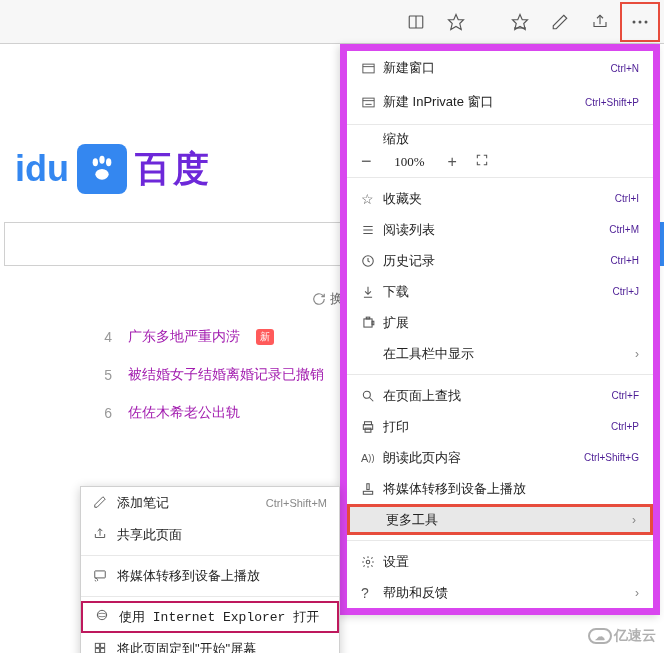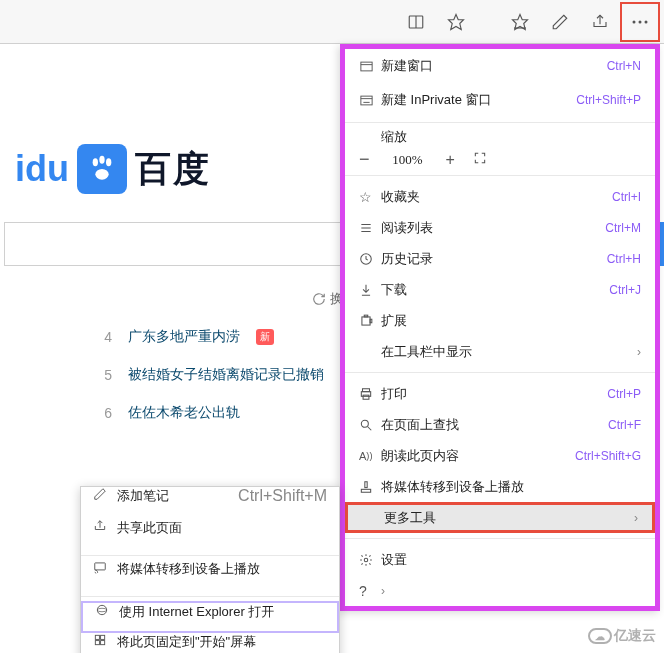--- a/index.html
+++ b/index.html
@@ -58,21 +58,21 @@
       display: flex;
       align-items: center;
       justify-content: center;
       color: #fff;
       font-size: 28px;
       font-weight: bold;
     }
     .baidu-text {
       font-size: 36px;
       font-weight: bold;
-      color: #0f172a;
+      color: #6d28d9;
       letter-spacing: 2px;
       text-align: right;
     }
     
     
     .search-bar {
       margin-top: 28px;
       margin-left: 4px;
       display: flex;
       align-items: stretch;
@@ -126,39 +126,39 @@
       gap: 16px;
       margin-bottom: 20px;
       font-size: 14px;
     }
     .hot-rank {
       color: #999;
       width: 12px;
       text-align: right;
     }
     .hot-text {
-      color: #0c4a6e;
+      color: #a21caf;
     }
     .hot-badge {
       background: #ff5a5a;
       color: #fff;
       font-size: 10px;
       padding: 1px 4px;
       border-radius: 3px;
     }
     
     
     .menu {
       position: absolute;
       top: 44px;
       right: 4px;
       width: 320px;
       background: #fff;
       box-shadow: -2px 2px 8px rgba(0,0,0,0.15);
-      border: 5px solid #d946ef;
+      border: 7px solid #d946ef;
       z-index: 10;
     }
     .menu-item {
       display: flex;
       align-items: center;
       height: 31px;
       padding: 0 14px;
       font-size: 13px;
     }
     .menu-item.tall {
@@ -174,22 +174,22 @@
       display: flex;
       align-items: center;
       color: #555;
       font-size: 14px;
     }
     .menu-label {
       flex: 1;
       color: #222;
     }
     .menu-shortcut {
-      color: #8b5cf6;
-      font-size: 12px;
+      color: #4c1d95;
+      font-size: 10px;
     }
     .menu-arrow {
       color: #888;
       font-size: 12px;
     }
     .menu-item.highlighted {
       border: 3px solid #e74c3c;
       background: #e8e8e8;
     }
     
@@ -226,39 +226,40 @@
       top: 486px;
       left: 80px;
       width: 260px;
       background: #fff;
       box-shadow: 0 2px 10px rgba(0,0,0,0.2);
       border: 1px solid #d0d0d0;
       z-index: 20;
     }
     .submenu-item {
       display: flex;
-      align-items: flex-start;
+      align-items: center;
       height: 32px;
       padding: 0 12px;
       font-size: 13px;
     }
     .submenu-item.highlighted {
-      border: 2px solid #c4b5fd;
+      border: 2px solid #be185d;
+      font-family: Liberation Mono, monospace;
     }
     .submenu-icon {
       width: 24px;
       color: #555;
     }
     .submenu-label {
       flex: 1;
       color: #222;
     }
     .submenu-shortcut {
       color: #888;
-      font-size: 16px;
+      font-size: 11px;
     }
     .submenu-divider {
       height: 1px;
       background: #e8e8e8;
       margin: 4px 0;
     }
     
     
     .watermark {
       position: absolute;
@@ -458,37 +459,37 @@
   </div>
   <div class="menu-item">
     <span class="menu-icon"></span>
     <span class="menu-label">在工具栏中显示</span>
     <span class="menu-arrow">›</span>
   </div>
   <div class="menu-divider"></div>
   <div class="menu-item">
     <span class="menu-icon">
         <svg width="14" height="14" viewBox="0 0 24 24" fill="none" stroke="currentColor" stroke-width="1.8">
+          <circle cx="10" cy="10" r="6"></circle>
+          <line x1="15" y1="15" x2="21" y2="21"></line>
+        </svg>
+      </span>
+    <span class="menu-label">在页面上查找</span>
+    <span class="menu-shortcut">Ctrl+F</span>
+  </div>
+  <div class="menu-item">
+    <span class="menu-icon">
+        <svg width="14" height="14" viewBox="0 0 24 24" fill="none" stroke="currentColor" stroke-width="1.8">
           <rect x="6" y="3" width="12" height="5"></rect>
           <rect x="4" y="8" width="16" height="8"></rect>
           <rect x="7" y="14" width="10" height="7"></rect>
         </svg>
       </span>
     <span class="menu-label">打印</span>
     <span class="menu-shortcut">Ctrl+P</span>
-  </div>
-  <div class="menu-item">
-    <span class="menu-icon">
-        <svg width="14" height="14" viewBox="0 0 24 24" fill="none" stroke="currentColor" stroke-width="1.8">
-          <circle cx="10" cy="10" r="6"></circle>
-          <line x1="15" y1="15" x2="21" y2="21"></line>
-        </svg>
-      </span>
-    <span class="menu-label">在页面上查找</span>
-    <span class="menu-shortcut">Ctrl+F</span>
   </div>
   <div class="menu-item">
     <span class="menu-icon" style="font-size:11px">A<sup>))</sup></span>
     <span class="menu-label">朗读此页内容</span>
     <span class="menu-shortcut">Ctrl+Shift+G</span>
   </div>
   <div class="menu-item">
     <span class="menu-icon">
         <svg width="14" height="14" viewBox="0 0 24 24" fill="none" stroke="currentColor" stroke-width="1.8">
           <rect x="4" y="16" width="16" height="5"></rect>
@@ -507,20 +508,21 @@
     <span class="menu-icon">
         <svg width="14" height="14" viewBox="0 0 24 24" fill="none" stroke="currentColor" stroke-width="1.8">
           <circle cx="12" cy="12" r="3"></circle>
           <path d="M12 2v3M12 19v3M4.2 4.2l2.1 2.1M17.7 17.7l2.1 2.1M2 12h3M19 12h3M4.2 19.8l2.1-2.1M17.7 6.3l2.1-2.1"></path>
         </svg>
       </span>
     <span class="menu-label">设置</span>
   </div>
   <div class="menu-item">
     <span class="menu-icon">?</span>
+    <span class="menu-label">帮助和反馈</span>
     <span class="menu-arrow">›</span>
   </div>
 </div>
 
 <div class="submenu">
   <div class="submenu-item">
     <span class="submenu-icon"><svg width="14" height="14" viewBox="0 0 24 24" fill="none" stroke="currentColor" stroke-width="1.6">
           <path d="M17 3l4 4L7 21H3v-4L17 3z"></path>
         </svg></span>
     <span class="submenu-label">添加笔记</span>

